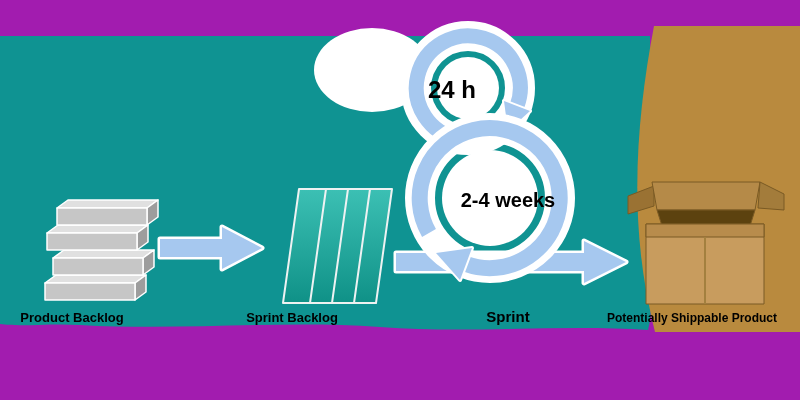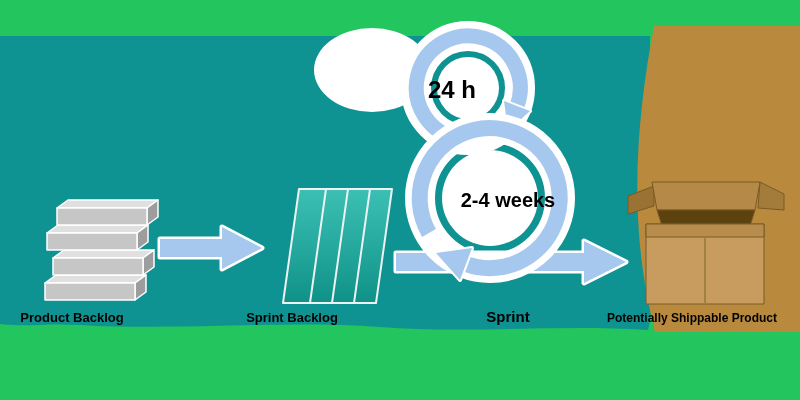--- a/index.html
+++ b/index.html
@@ -1,20 +1,20 @@
 <!DOCTYPE html>
 <html><head>
 <meta charset="utf-8">
 <style>
   html, body { margin: 0; padding: 0; background: #ffffff; }
   .stage {
     position: relative;
     width: 800px;
     height: 400px;
-    background: #22c55e;
+    background: #a21caf;
     overflow: hidden;
     font-family: "Liberation Sans", sans-serif;
   }
   svg { display: block; }
   .halo { paint-order: stroke; }
   .loop-arc { fill: none; }
   .diagram-label {
     font-family: "Liberation Sans", sans-serif;
     font-weight: bold;
     fill: #000000;

